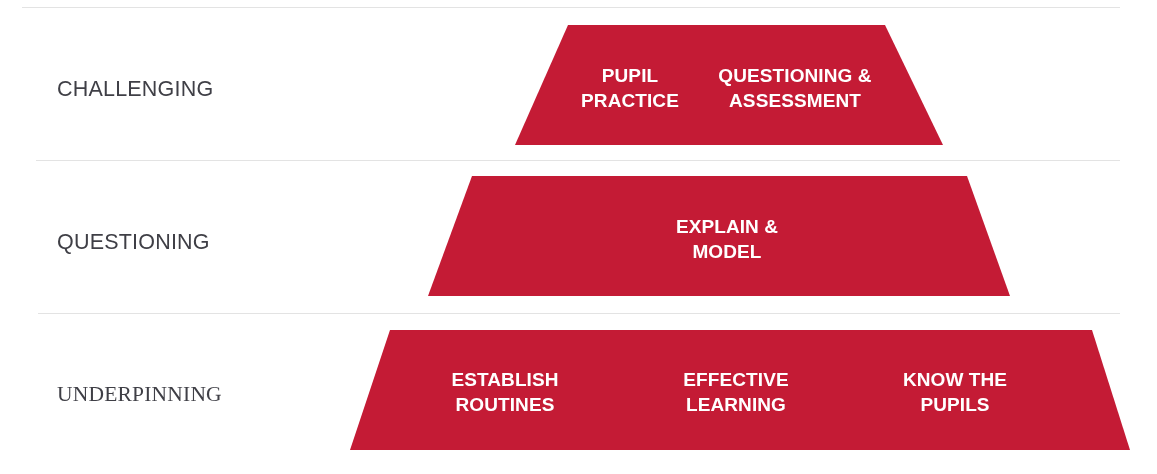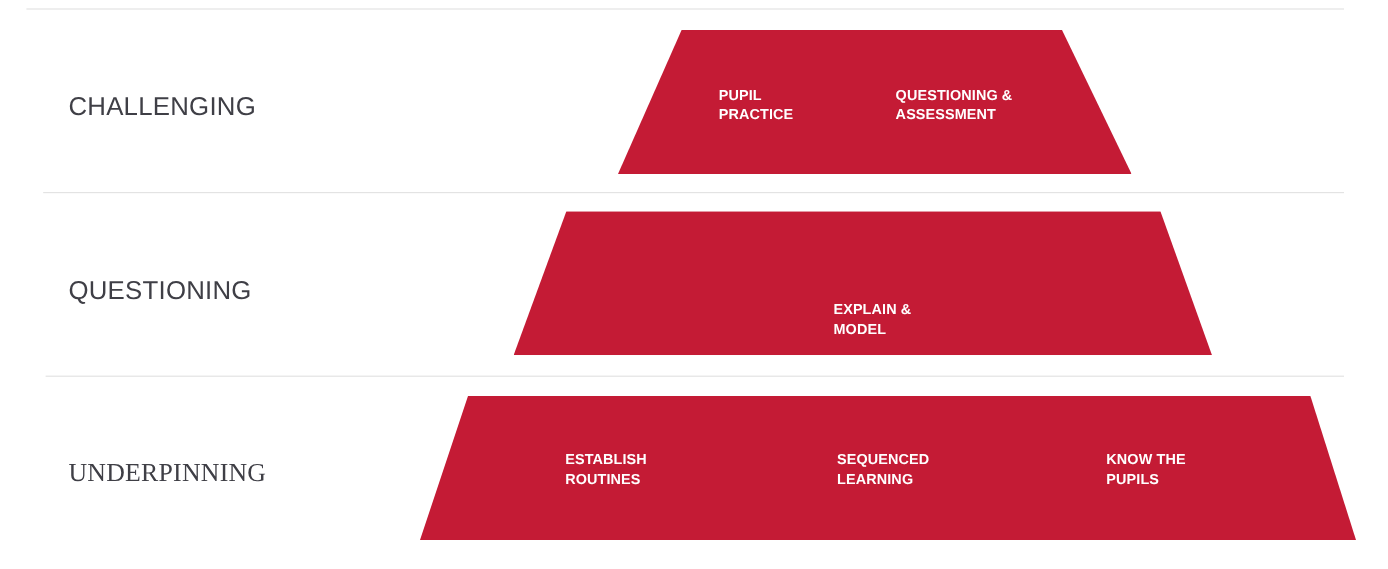--- a/index.html
+++ b/index.html
@@ -60,34 +60,34 @@
   .band.b2 {
     left: 350px; top: 330px; width: 780px; height: 120px;
     clip-path: polygon(40px 0, 742px 0, 780px 120px, 0 120px);
   }
 
   
   .cell {
     position: absolute;
     color: #ffffff;
     font-weight: 700;
-    font-size: 12px;
+    font-size: 19px;
     line-height: 1.33;
-    text-align: left;
+    text-align: center;
     letter-spacing: 0.1px;
     white-space: pre-line;
     transform: translate(-50%, -50%);
   }
 
   
   .cell.c0-0 { left: 630px; top: 88px; }
   .cell.c0-1 { left: 795px; top: 88px; }
   
   .cell.c1-0 { left: 540px; top: 239px; }
-  .cell.c1-1 { left: 727px; top: 239px; margin-top: 28px; }
+  .cell.c1-1 { left: 727px; top: 239px; }
   .cell.c1-2 { left: 905px; top: 239px; }
   
   .cell.c2-0 { left: 505px; top: 392px; }
   .cell.c2-1 { left: 736px; top: 392px; }
   .cell.c2-2 { left: 955px; top: 392px; }
 </style>
 </head>
 <body>
 
 <div id="stage">
@@ -108,18 +108,18 @@
   <div class="cell c0-0">PUPIL
 PRACTICE</div>
   <div class="cell c0-1">QUESTIONING &amp;
 ASSESSMENT</div>
 
   <div class="cell c1-1">EXPLAIN &amp;
 MODEL</div>
 
   <div class="cell c2-0">ESTABLISH
 ROUTINES</div>
-  <div class="cell c2-1">SEQUENCED
+  <div class="cell c2-1">EFFECTIVE
 LEARNING</div>
   <div class="cell c2-2">KNOW THE
 PUPILS</div>
 
 </div>
 
 </body></html>

